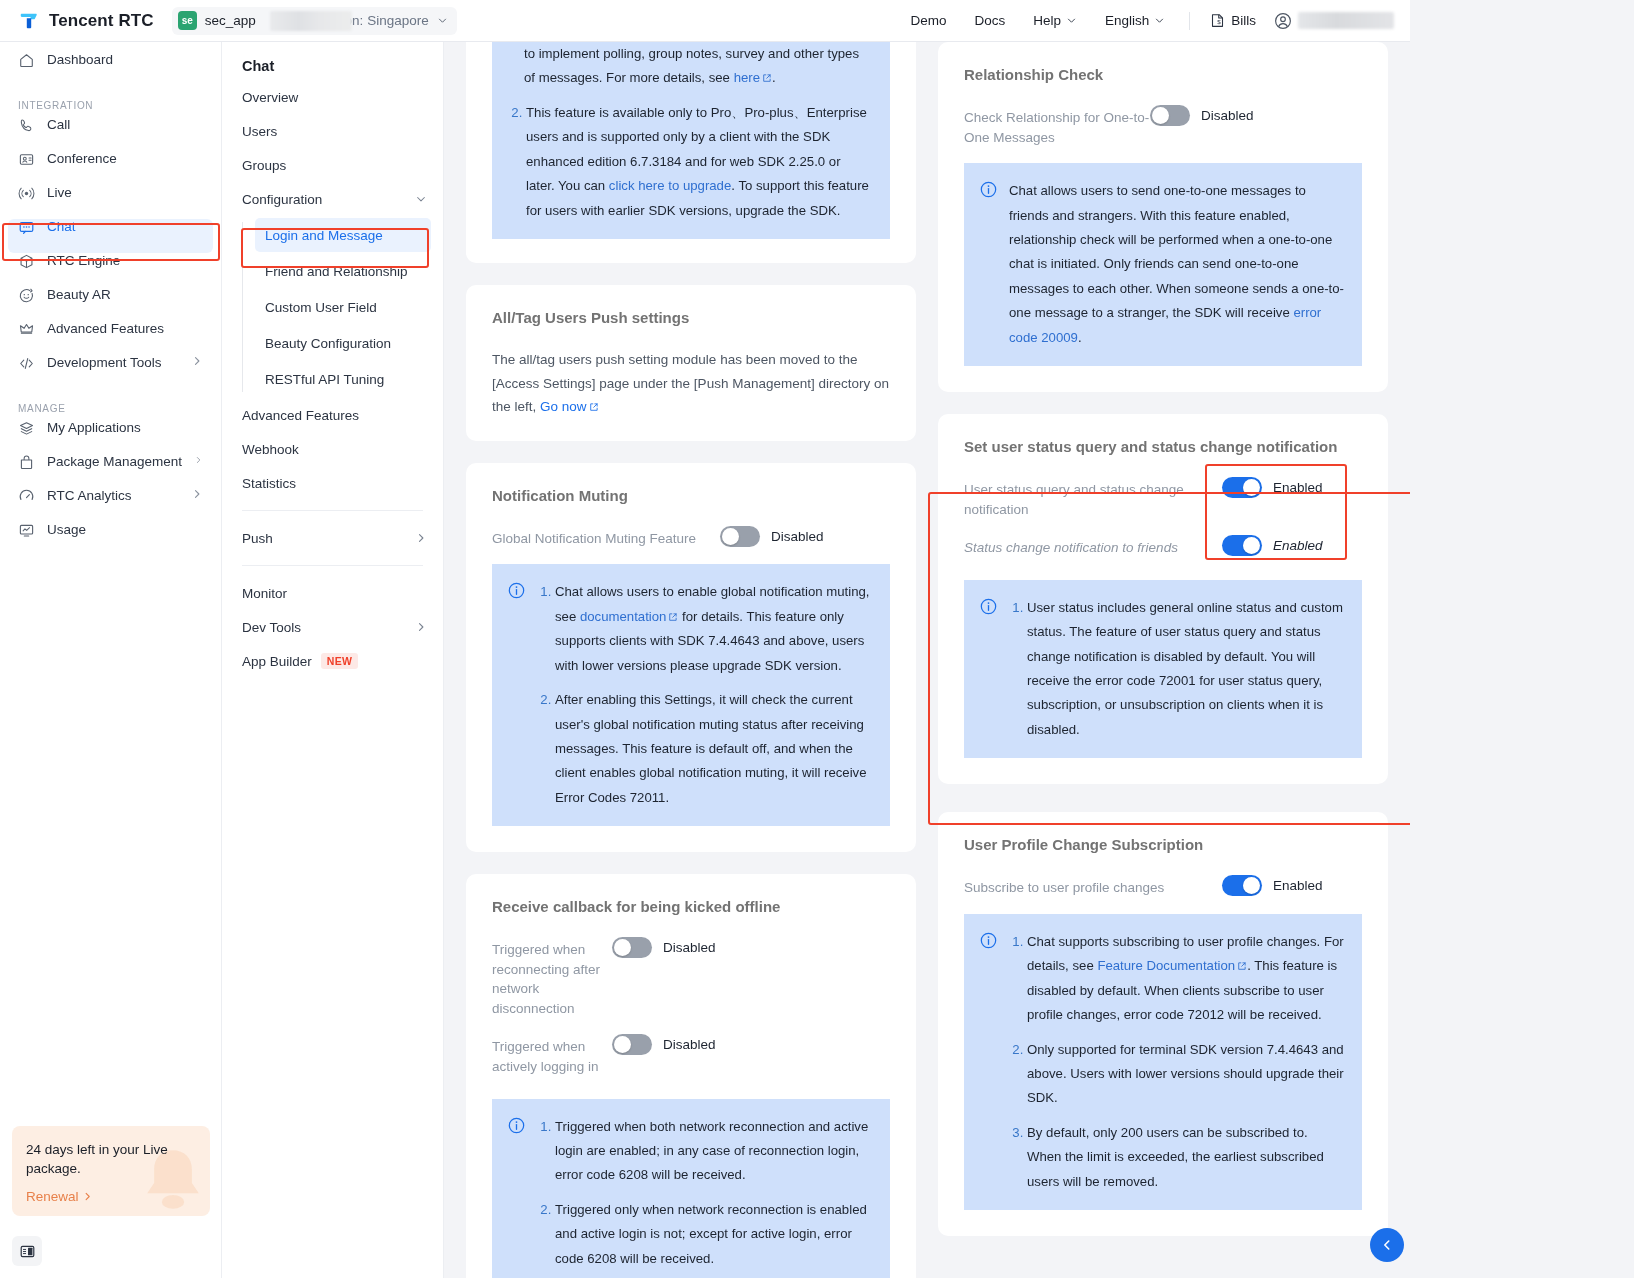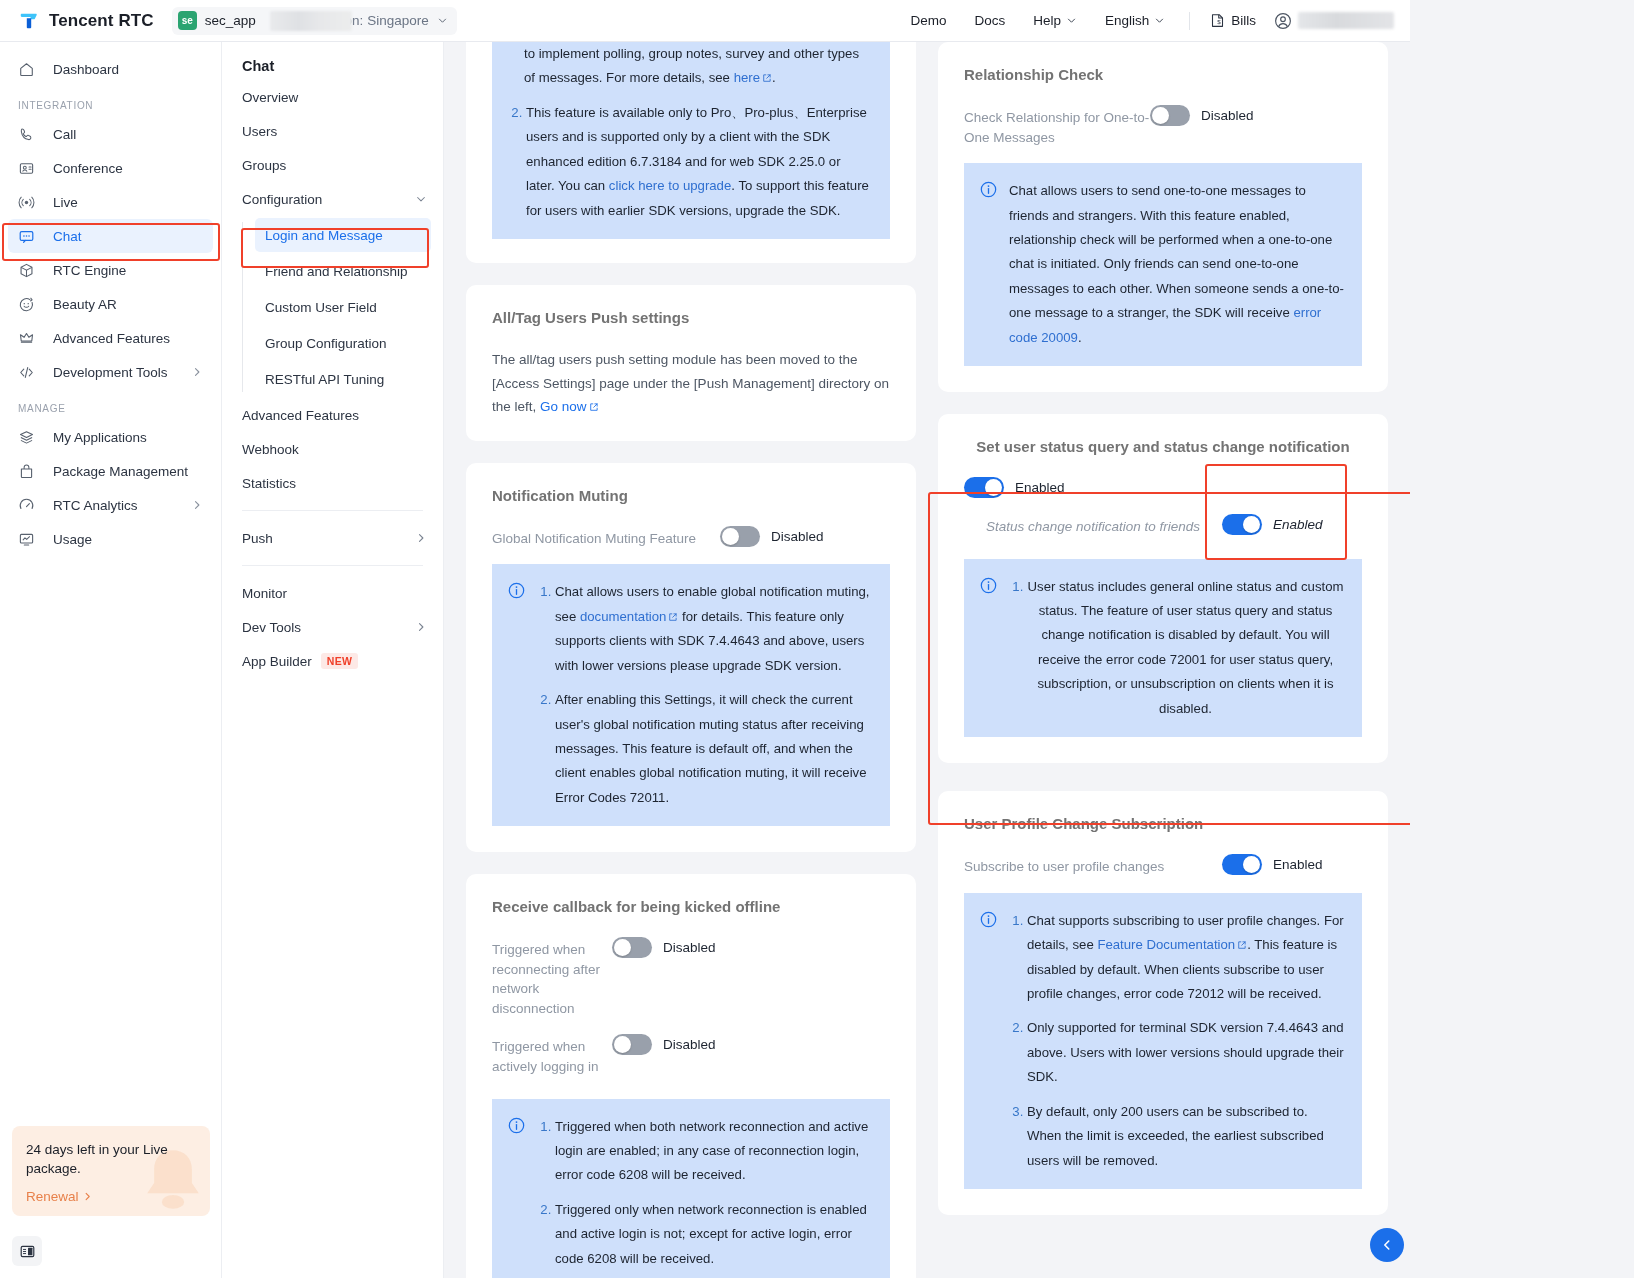--- a/index.html
+++ b/index.html
@@ -77,21 +77,21 @@
   .sidebar1 {
     width: 222px; min-width: 222px;
     background: #ffffff;
     border-right: 1px solid #eceef2;
     padding-top: 10px;
     position: relative;
     display: flex; flex-direction: column;
   }
   .nav-item {
     height: 34px; margin: 0 8px;
-    display: flex; align-items: center; gap: 18px;
+    display: flex; gap: 12px;
     padding: 0 10px; border-radius: 6px;
     font-size: 13.5px; color: #2c3442;
     position: relative;
   }
   .nav-item .ico { width: 17px; height: 17px; flex: 0 0 17px; display:block; color:#58616e; }
   .nav-item.active { background: #eaf2fe; color: #1b6fea; }
   .nav-item.active .ico { color: #1b6fea; }
   .nav-label { flex: 1; white-space: nowrap; }
   .nav-arrow { width: 12px; height: 12px; color: #8a929e; }
   .nav-group {
@@ -463,21 +463,21 @@
         <div class="s2-sub active">
           <span>Login and Message</span>
         </div>
         <div class="s2-sub">
           <span>Friend and Relationship</span>
         </div>
         <div class="s2-sub">
           <span>Custom User Field</span>
         </div>
         <div class="s2-sub">
-          <span>Group Configuration</span>
+          <span>Beauty Configuration</span>
         </div>
         <div class="s2-sub">
           <span>RESTful API Tuning</span>
         </div>
       </div>
 
       <div class="s2-item">
         <span class="lbl">Advanced Features</span>
       </div>
       <div class="s2-item">
@@ -633,23 +633,24 @@
                 <circle cx="9" cy="9" r="7.6" fill="none" stroke="#1b6fea" stroke-width="1.3"></circle>
                 <circle cx="9" cy="5.4" r=".95" fill="#1b6fea"></circle>
                 <path d="M9 8v5" stroke="#1b6fea" stroke-width="1.4" stroke-linecap="round"></path>
               </svg>
             <div class="info-body">
               <p><span>Chat allows users to send one-to-one messages to friends and strangers. With this feature enabled, relationship check will be performed when a one-to-one chat is initiated. Only friends can send one-to-one messages to each other. When someone sends a one-to-one message to a stranger, the SDK will receive </span><a class="lnk">error code 20009</a><span>.</span></p>
             </div>
           </div>
         </div>
 
-        <div class="card" style="position:relative; margin-bottom:28px;text-align:center;">
+        <div class="card" style="position:relative; margin-bottom:28px;">
           <div class="card-title">Set user status query and status change notification</div>
           <div class="setting-row">
+            <div class="setting-label" style="width:258px;flex:0 0 258px;">User status query and status change notification</div>
             <div class="toggle-group">
               <div class="toggle on">
                   <div class="knob"></div>
                 </div>
               <span class="toggle-state">Enabled</span>
             </div>
           </div>
           <div class="setting-row" style="margin-bottom:22px;font-style:italic;">
             <div class="setting-label" style="width:258px;flex:0 0 258px;">Status change notification to friends</div>
             <div class="toggle-group">

